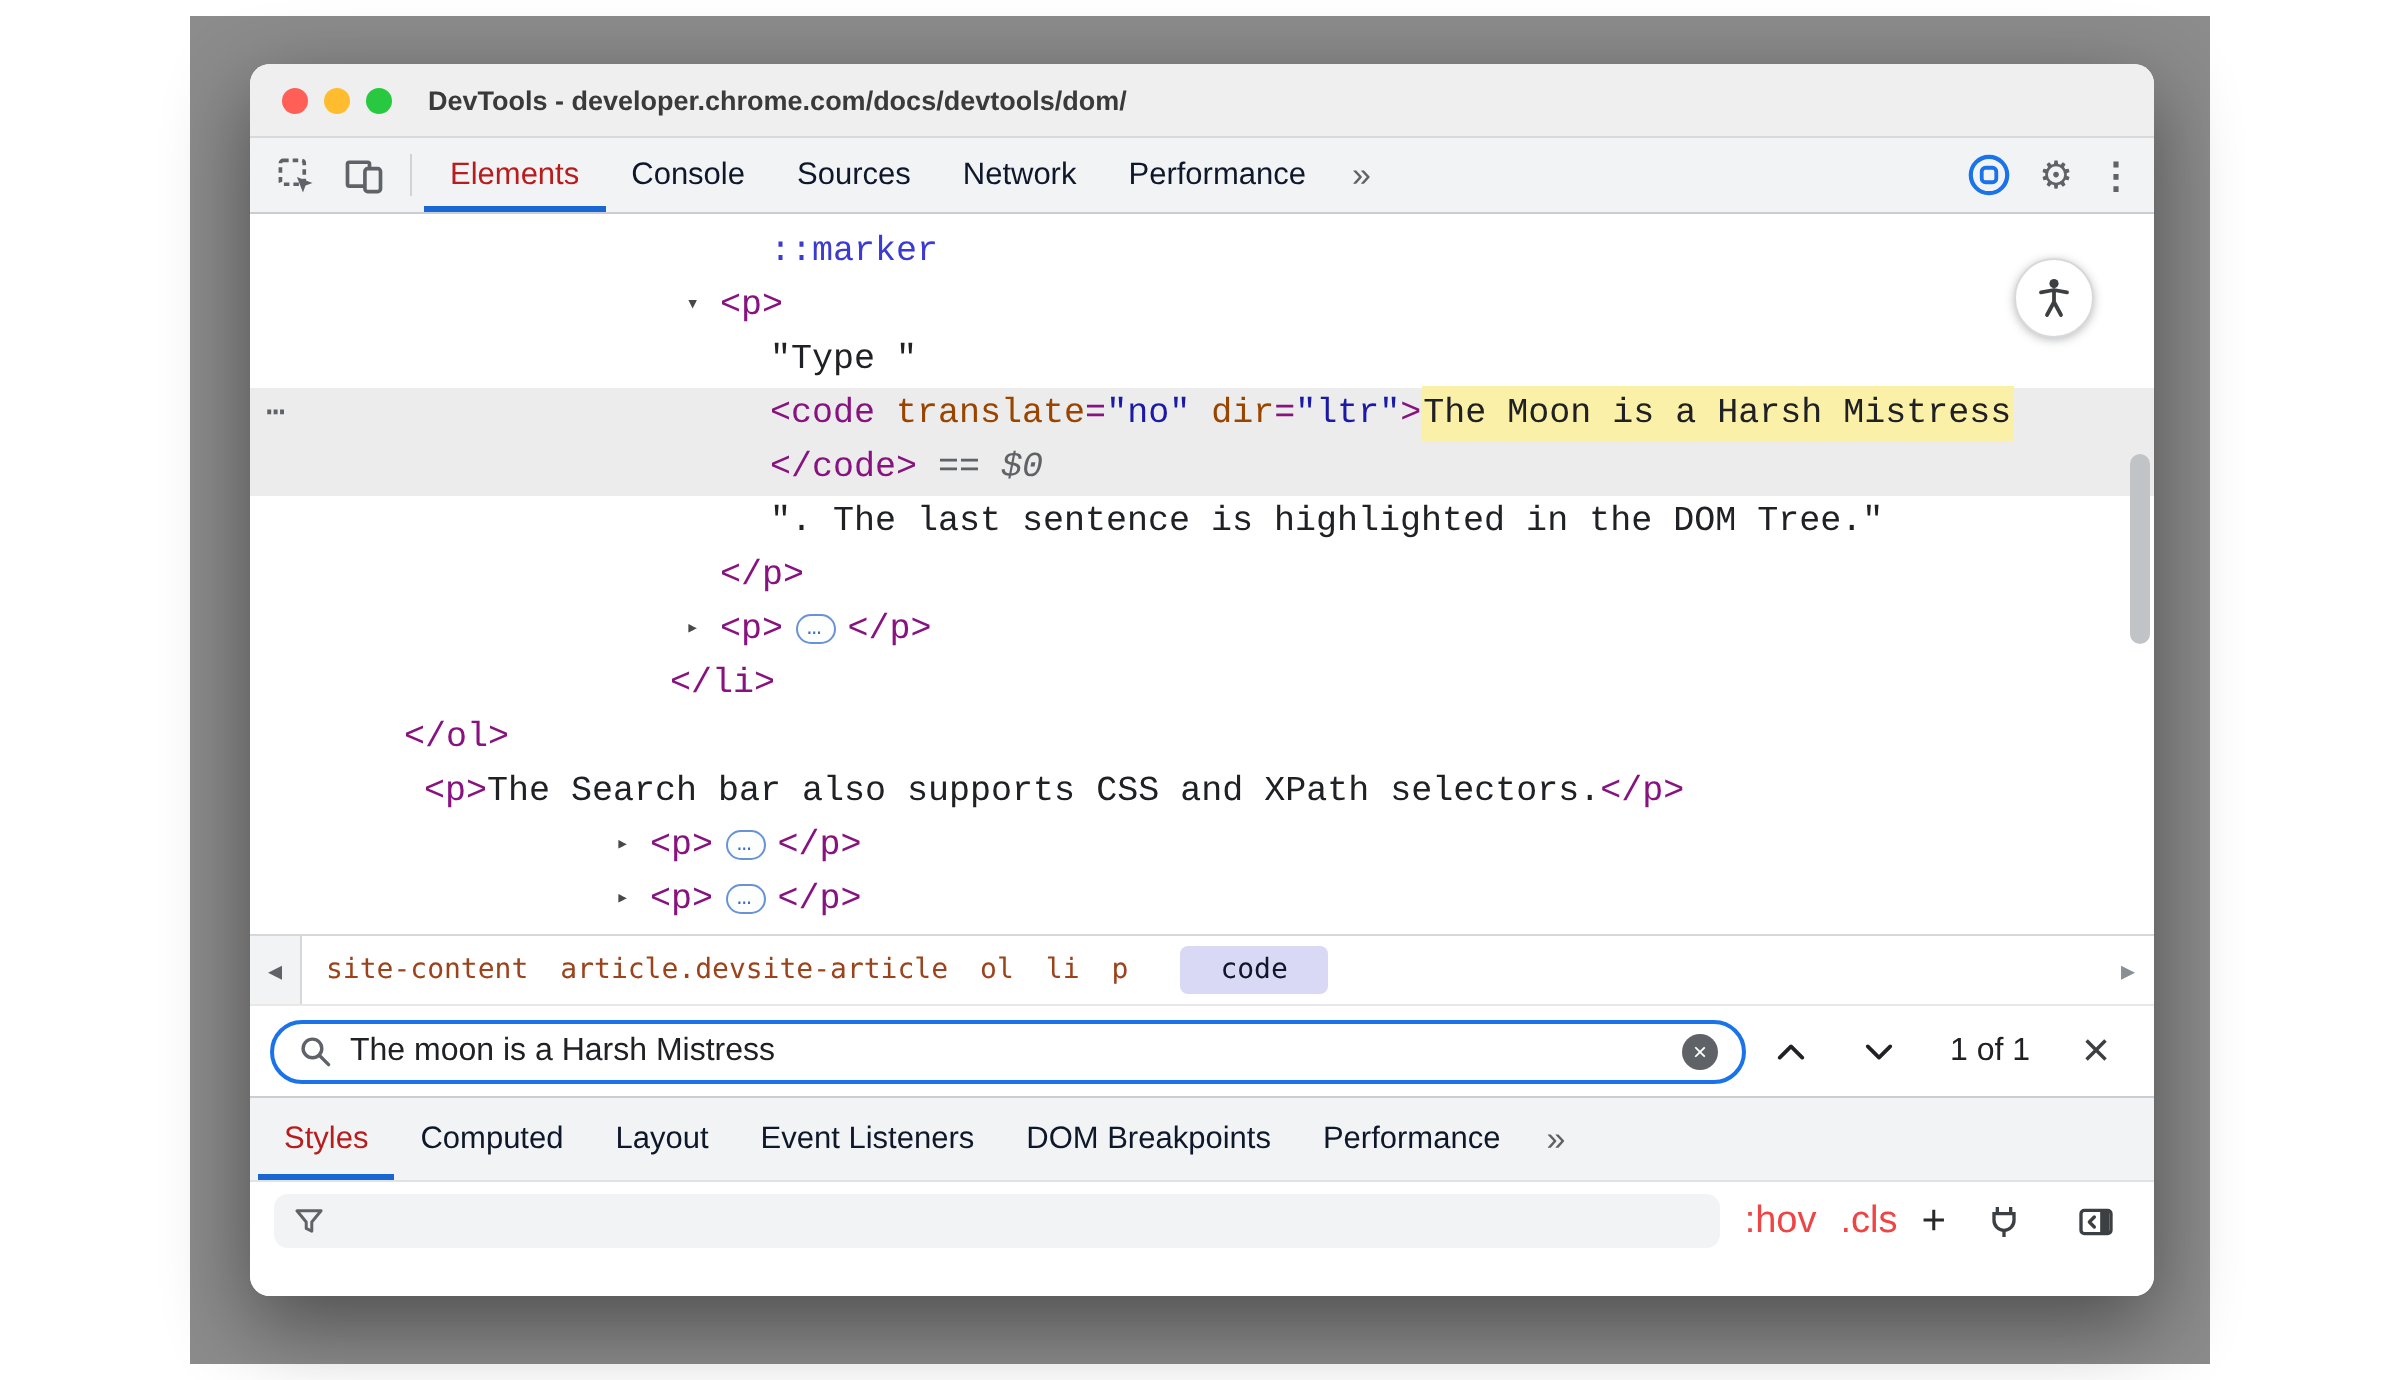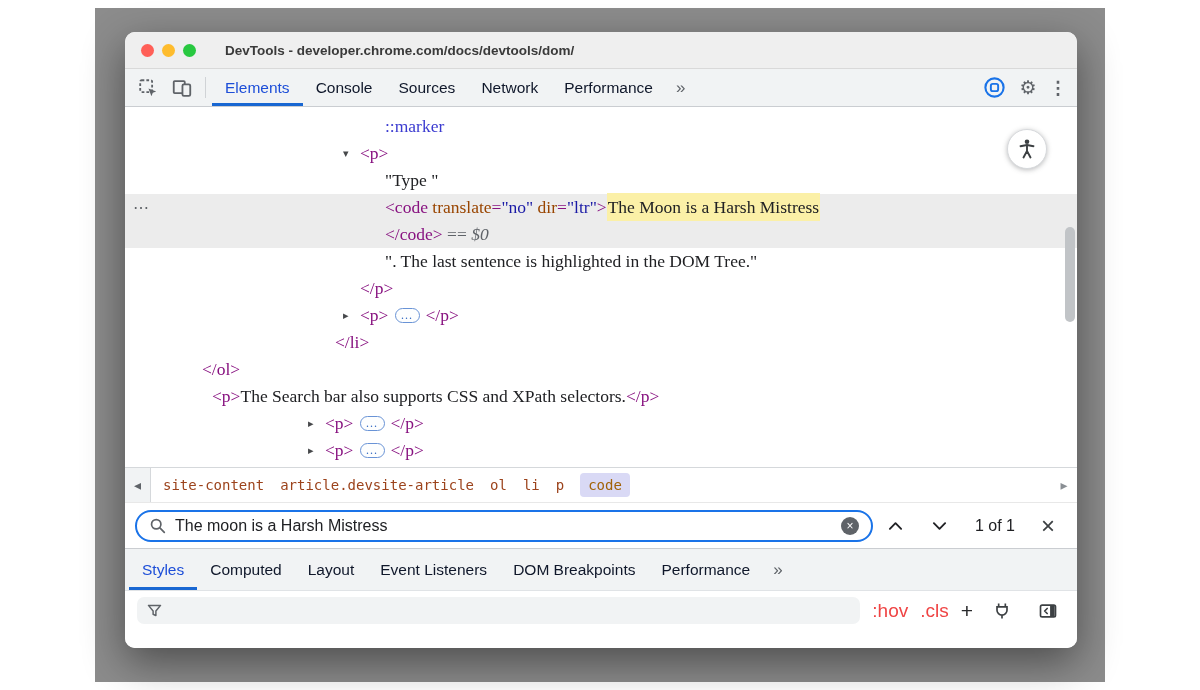--- a/index.html
+++ b/index.html
@@ -11,38 +11,38 @@
 
   .window { position:absolute; left:30px; top:24px; width:952px; height:616px;
             background:#fff; border-radius:10px; overflow:hidden;
             box-shadow:0 14px 42px rgba(0,0,0,.45); display:flex; flex-direction:column; }
 
   
   .titlebar { flex:none; height:37px; background:#efefef; border-bottom:1px solid #d9d9d9;
               display:flex; align-items:center; padding:0 16px; gap:8px; }
   .light { width:13px; height:13px; border-radius:50%; display:inline-block; }
   .light.red { background:#ff5f57; } .light.yellow { background:#febc2e; } .light.green { background:#28c840; }
-  .win-title { margin-left:21px; font-size:13.5px; font-weight:700; color:#3a3a3a; }
+  .win-title { margin-left:10px; font-size:13.5px; font-weight:700; color:#3a3a3a; }
 
   
   .toolbar { flex:none; height:38px; background:#f1f3f4; border-bottom:1px solid #cacdd1;
              display:flex; align-items:stretch; padding:0 6px; }
   .icon-btn { width:34px; display:flex; align-items:center; justify-content:center; color:#5f6368; }
   .vdiv { width:1px; background:#d0d3d6; margin:8px 6px; }
   .tabstrip { display:flex; align-items:stretch; height:100%; }
   .tab { display:flex; align-items:center; padding:0 13px; font-size:15.5px; color:#0f172a; white-space:nowrap; cursor:pointer; }
-  .tab.active { color:#1d4ed8; box-shadow:inset 0 -3px 0 #1967d2; }
+  .tab.active { color:#b91c1c; box-shadow:inset 0 -3px 0 #1967d2; }
   .overflow-btn { font-size:17px; color:#5f6368; padding:0 10px; }
   .flex-spacer { flex:1; }
   .gear { font-size:19px; }
   .dots { font-size:18px; font-weight:bold; width:26px; }
 
   
   .tree-area { flex:none; height:360px; background:#fff; position:relative; overflow:hidden;
-               font-family:Liberation Serif, serif; font-size:17.5px; padding-top:6px; }
+               font-family:Liberation Mono, monospace; font-size:17.5px; padding-top:6px; }
   .tree-line { height:27px; line-height:27px; white-space:pre; position:relative; }
   .tree-line.hl { background:#ececec; }
   .arrow { display:inline-block; width:17px; margin-left:-17px; font-size:11px; color:#46484b; vertical-align:2px; }
   .gutter-dots { position:absolute; left:8px; top:0; color:#5f6368; font-size:16px; letter-spacing:1px; cursor:pointer; }
   .tk-tag { color:#881280; }
   .tk-attr { color:#994500; }
   .tk-value { color:#1a1aa6; }
   .tk-text { color:#202124; }
   .tk-pseudo { color:#3b3bd0; }
   .tk-meta { color:#5f6368; }
@@ -58,21 +58,21 @@
   .vthumb { position:absolute; left:0; right:0; top:112px; height:95px; border-radius:5px; background:#c1c4c7; }
 
   
   .crumbbar { flex:none; height:35px; border-top:1px solid #d5d8db; background:#fff;
               display:flex; align-items:stretch; }
   .crumb-scroll { width:26px; background:#f1f3f4; color:#5f6368; font-size:14px; border-right:1px solid #d5d8db; }
   .crumb-scroll.right { background:#fff; border-right:none; color:#8a8f94; }
   .crumb-items { flex:1; display:flex; align-items:center; gap:16px; padding:0 12px; overflow:hidden;
                  font-family:"DejaVu Sans Mono", monospace; font-size:14px; }
   .crumb { color:#9c431c; white-space:nowrap; cursor:pointer; }
-  .crumb.selected { background:#d9d9f5; color:#a16207; padding:4px 8px; border-radius:4px; }
+  .crumb.selected { background:#d9d9f5; color:#0f172a; padding:4px 20px; border-radius:4px;margin-left:10px; }
 
   
   .searchrow { flex:none; height:46px; display:flex; align-items:center; gap:2px; padding:0 10px;
                border-top:1px solid #e8e8e8; background:#fff; }
   .searchbox { flex:1; height:32px; border:2px solid #1a73e8; border-radius:16px; background:#fff;
                display:flex; align-items:center; gap:9px; padding:0 12px; }
   .s-input { flex:1; border:none; outline:none; background:transparent; font-size:16px; color:#202124;
              font-family:"Liberation Sans", sans-serif; }
   .clear-btn { width:18px; height:18px; border-radius:50%; background:#5f6368; color:#fff;
                display:flex; align-items:center; justify-content:center; flex:none; }

